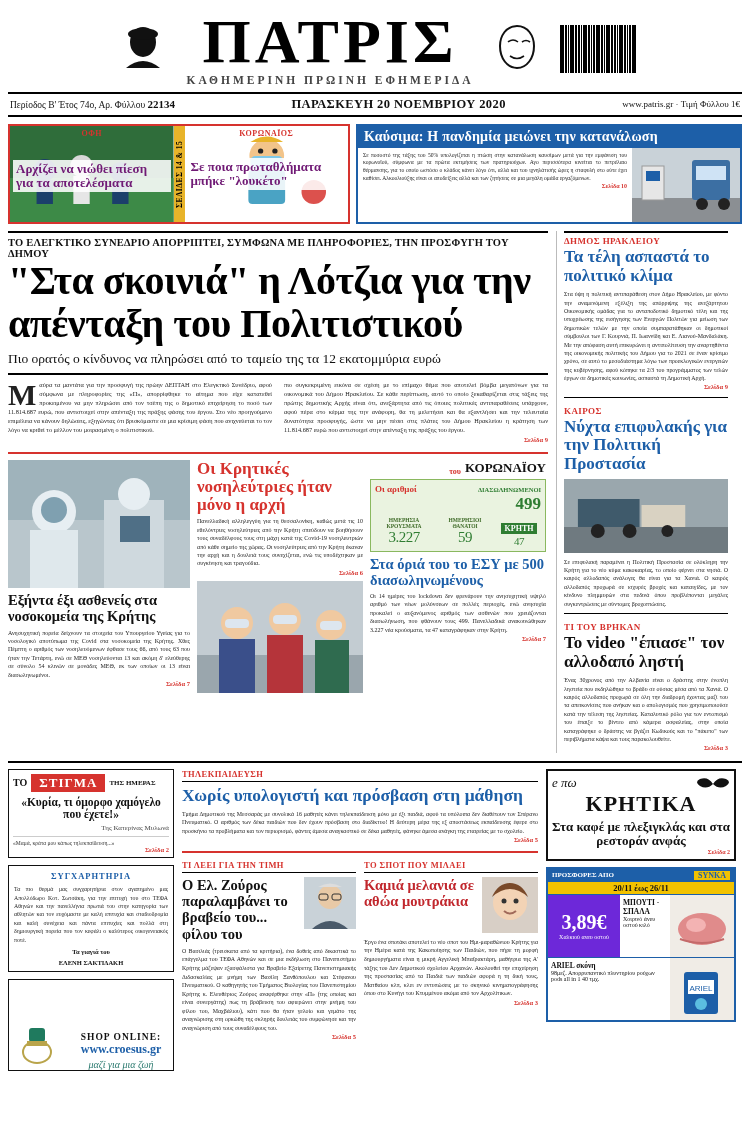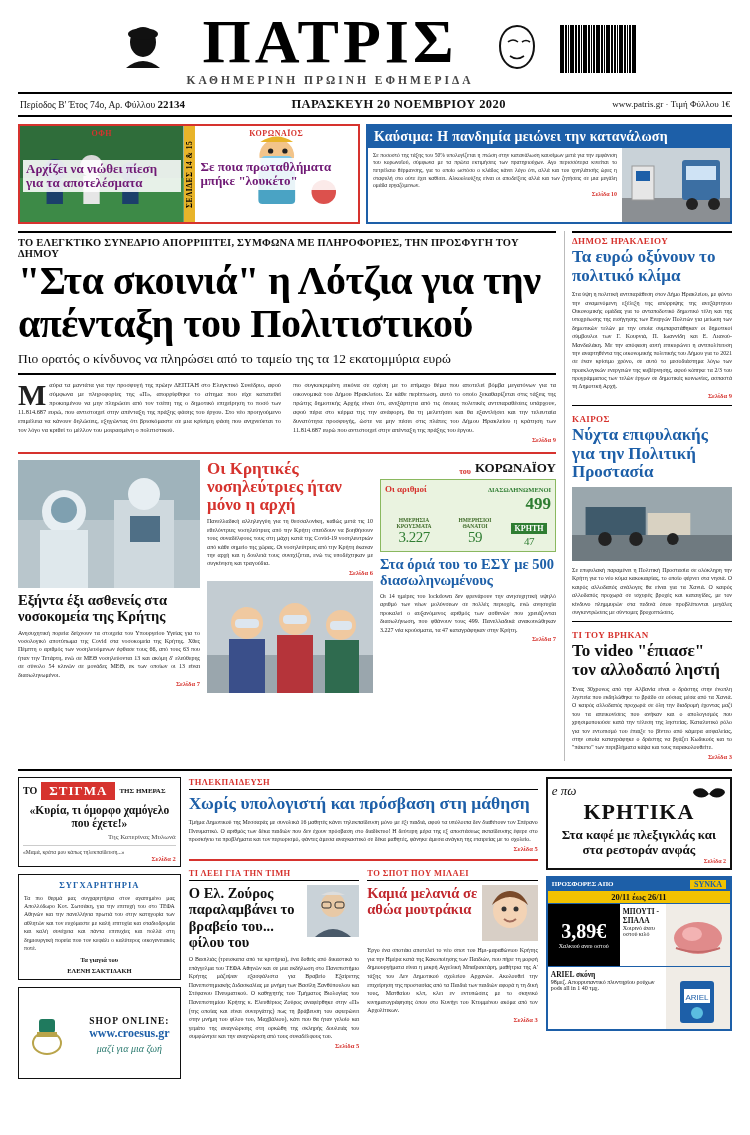--- a/index.html
+++ b/index.html
@@ -3,21 +3,21 @@
 <meta charset="utf-8">
 <style>
   * { box-sizing: border-box; margin: 0; padding: 0; }
   body {
     width: 750px; height: 1135px;
     background: #ffffff;
     font-family: "Liberation Serif", serif;
     color: #111;
     overflow: hidden;
   }
-  .page { width: 750px; height: 805px; position: relative; padding: 8px 18px; }
+  .page { width: 750px; height: 805px; position: relative; padding: 8px 8px; }
 
   
   .masthead { display: flex; align-items: center; justify-content: center; gap: 14px; padding-top: 4px; }
   .mast-logo-left, .mast-logo-right { width: 58px; height: 58px; flex: 0 0 auto; }
   .mast-center { text-align: center; }
   .mast-title {
     font-family: "Liberation Serif", serif;
     font-weight: bold;
     font-size: 62px;
     letter-spacing: 4px;
@@ -153,21 +153,21 @@
 
   .kritika-box { border:2px solid #111; padding:4px; text-align:center; }
   .kritika-title { font-size:22px; font-weight:bold; letter-spacing:1px; }
   .kritika-sub { font-size:13px; font-weight:bold; line-height:1.15; margin-top:3px;}
   .kritika-ref { font-size:6px; color:#d6332e; text-align:right; font-weight:bold;}
 
   .ad-box { border:2px solid #1d5fa8; margin-top:6px; }
   .ad-head { background:#1d5fa8; color:#fff; font-size:7px; font-weight:bold; padding:2px 4px; display:flex; justify-content:space-between;}
   .ad-dates { background:#f2c200; color:#111; font-size:8.5px; font-weight:bold; text-align:center; padding:1px;}
   .ad-row { display:flex; border-top:1px solid #1d5fa8; min-height: 62px;}
-  .ad-price { width:72px; background:#000000; color:#fff; display:flex; flex-direction:column; justify-content:center; align-items:center;}
+  .ad-price { width:72px; background:#6d28d9; color:#fff; display:flex; flex-direction:column; justify-content:center; align-items:center;}
   .ad-price .p { font-size:20px; font-weight:bold; }
   .ad-price .n { font-size:6px; line-height:1.2; text-align:center;}
   .ad-desc { flex:1; font-size:6px; padding:3px; color:#111;}
   .ad-desc b { font-size:7.5px; display:block;}
   .ad-img { width:64px; background:#e8e4dc; }
 
   .hr-red { border-top:2px solid #d6332e; margin:6px 0; }
   .hr-blk { border-top:1px solid #000; margin:5px 0; }
 
   svg { display:block; }
@@ -398,21 +398,21 @@
             <span class="ref-red">Σελίδα 7</span>
           </div>
         </div>
       </div>
     </div>
 
     <div class="col-right">
 
       <div>
         <div class="r-kicker">ΔΗΜΟΣ ΗΡΑΚΛΕΙΟΥ</div>
-        <div class="r-head">Τα ευρώ οξύνουν το πολιτικό κλίμα</div>
+        <div class="r-head">Τα τέλη ασπαστά το πολιτικό κλίμα</div>
         <div class="r-body">
           <span>Στα ύψη η πολιτική αντιπαράθεση στον Δήμο Ηρακλείου, με φόντο την αναμενόμενη εξέλιξη της απόρριψης της ανεξάρτητου Οικονομικής ομάδας για το ανταποδοτικό δημοτικό τέλη και της υποχρέωσης της εισήγησης των Ενεργών Πολιτών για μείωση των δημοτικών τελών με την οποία συμπαρατάθηκαν οι δημοτικοί σύμβουλοι των Γ. Κουρνιά, Π. Ιωαννίδη και Ε. Λιανού-Μανδαλάκη. Με την απόφαση αυτή επικυρώνει η αντιπολίτευση την αναρτηθέντα της οικονομικής πολιτικής του Δήμου για το 2021 σε έναν κρίσιμο χρόνο, σε αυτό το μεσοδιάστημα λόγω των προεκλογικών ενεργειών της κυβέρνησης, αφού κόπηκε τα 2/3 του προγράμματος των τελών έργων σε δημοτικές κοινωνίες, ασπαστά τη Δημοτική Αρχή.</span>
           <span class="ref-red">Σελίδα 9</span>
         </div>
       </div>
 
       <div class="hr-blk"></div>
 
       <div>
         <div class="r-kicker" style="border-top:none;">ΚΑΙΡΟΣ</div>
@@ -462,21 +462,21 @@
       </div>
 
       <div class="congrat-box">
         <div class="congrat-title">ΣΥΓΧΑΡΗΤΗΡΙΑ</div>
         <div class="congrat-body">Τα πιο θερμά μας συγχαρητήρια στον αγαπημένο μας Απολλόδωρο Κοτ. Σωτσάκη, για την επιτυχή του στο ΤΕΦΑ Αθηνών και την πανελλήνια πρωτιά του στην κατηγορία των αθλητών και τον ευχόμαστε με καλή επιτυχία και σταδιοδρομία και καλή συνέχεια και πάντα επιτυχίες και πολλά στη δημιουργική πορεία που τον κεφάλι ο καλύτερος οικογενειακός ποτέ.</div>
         <div class="congrat-sign">Τα γιαγιά του</div>
         <div class="congrat-sign">ΕΛΕΝΗ ΣΑΚΤΙΔΑΚΗ</div>
       </div>
 
       <div class="shop-box">
-        <div style="display:flex;align-items:center;height:100%;">
+        <div style="display:flex;align-items:flex-end;height:100%;">
           <div style="width:60px;text-align:center;">
             <svg width="56" height="56" viewBox="0 0 56 56">
               <ellipse cx="28" cy="38" rx="14" ry="11" fill="none" stroke="#b9a44a" stroke-width="2"></ellipse>
               <rect x="20" y="14" width="16" height="14" rx="3" fill="#1f7a5e"></rect>
               <rect x="18" y="27" width="20" height="5" fill="#b9a44a"></rect>
             </svg>
           </div>
           <div style="flex:1;">
             <div class="shop-title">SHOP ONLINE:</div>
             <div class="shop-url">www.croesus.gr</div>
@@ -538,21 +538,21 @@
           <div class="sec-body">
             <span>Έργο ένα σποτάκι αποτελεί το νέο σποτ του Ημι-μαραθώνιου Κρήτης για την Ημέρα κατά της Κακοποίησης των Παιδιών, που πήρε τη μορφή δημιουργήματα είναι η μικρή Αγγελική Μπαϊρακτάρη, μαθήτρια της Α' τάξης του Δεν Δημοτικού σχολείου Αρχανών. Ακολουθεί την επιχείρηση της προστασίας από τα Παιδιά των παιδιών αφορά η τη δική τους, Ματθαίου κλπ, κλει εν εντυπώσεις με το σκηνικό κινηματογράφησης όπου στο Κυνήγι του Κτυμμένου ακόμα από τον Αρχολίτικων.</span>
             <span class="ref-red">Σελίδα 3</span>
           </div>
         </div>
       </div>
     </div>
 
     <div class="b-col3">
       <div class="kritika-box">
-        <div style="display:flex;align-items:flex-end;justify-content:space-between;">
+        <div style="display:flex;align-items:flex-start;justify-content:space-between;">
           <span style="font-size:13px;font-style:italic;">e πω</span>
           <span>
             <svg width="34" height="14" viewBox="0 0 34 14">
                 <path d="M17 9 q-5 -8 -13 -5 q-6 3 0 7 q7 4 13 -2 q6 6 13 2 q6 -4 0 -7 q-8 -3 -13 5 z" fill="#111"></path>
               </svg>
           </span>
         </div>
         <div class="kritika-title">ΚΡΗΤΙΚΑ</div>
         <div class="kritika-sub">Στα καφέ με πλεξιγκλάς και στα ρεστοράν ανφάς</div>
         <div class="kritika-ref">Σελίδα 2</div>

